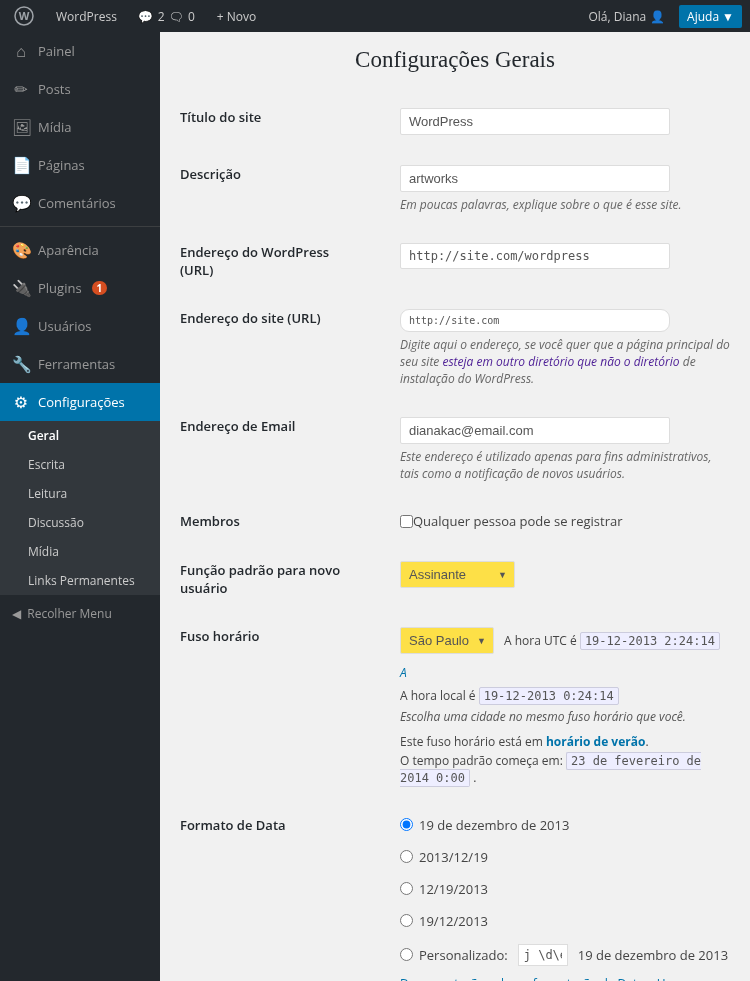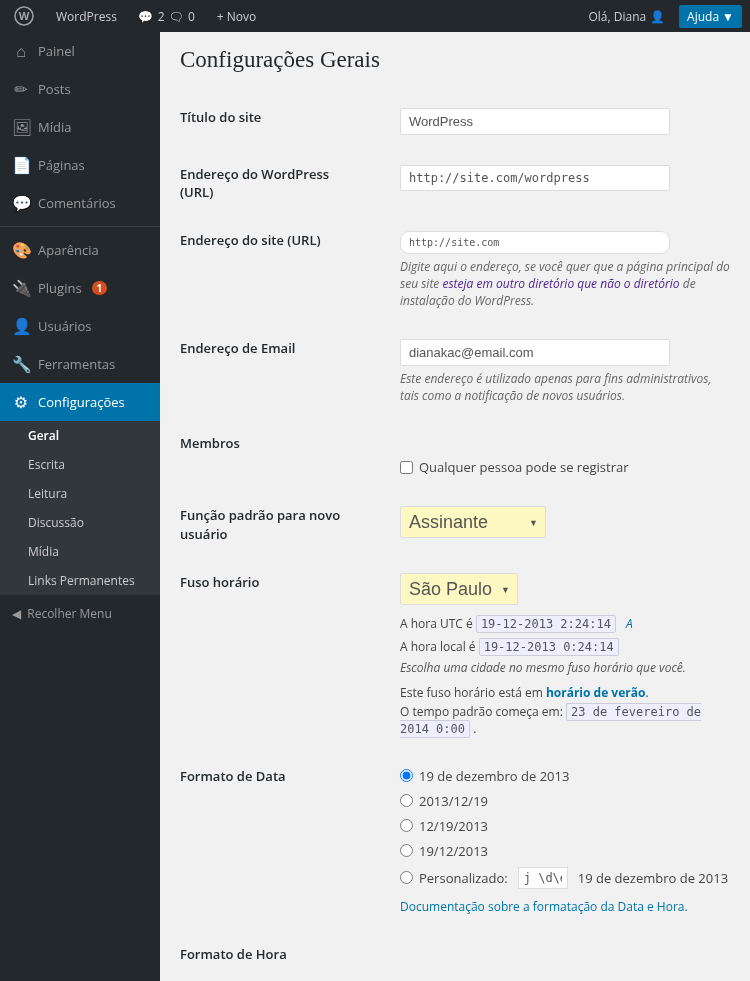--- a/index.html
+++ b/index.html
@@ -64,20 +64,21 @@
       align-items: center;
       gap: 6px;
     }
 
     h1.page-title {
       font-size: 23px;
       font-weight: 400;
       color: #23282d;
       margin-bottom: 20px;
       font-family: 'Georgia', serif;
+      text-align: center;
     }
 
     
     .form-table { width: 100%; border-collapse: collapse; }
     .form-table tr { border-bottom: none; }
     .form-table th {
       width: 220px;
       padding: 15px 10px 15px 0;
       text-align: left;
       vertical-align: top;
@@ -109,45 +110,45 @@
       margin-top: 4px;
       display: block;
     }
     .description a { color: #4c1d95; text-decoration: none; }
 
     
     .select-wrap { position: relative; display: inline-block; }
     select {
       appearance: none;
       -webkit-appearance: none;
-      background: #fef9c3;
+      background: #fde047;
       border: 1px solid #ddd;
       border-radius: 2px;
       padding: 5px 24px 5px 8px;
-      font-size: 18px;
+      font-size: 13px;
       color: #555;
       cursor: pointer;
     }
     .select-wrap::after {
       content: '▼';
       font-size: 9px;
       position: absolute;
       right: 8px;
       top: 50%;
       transform: translateY(-50%);
       pointer-events: none;
       color: #555;
     }
 
     
-    .checkbox-label { display: flex; align-items: center; gap: 6px; cursor: pointer; margin-top: 24px; }
+    .checkbox-label { display: flex; align-items: center; cursor: pointer; }
     input[type="checkbox"] { cursor: pointer; }
 
     
-    .radio-group { display: flex; flex-direction: column; gap: 7px; }
+    .radio-group { display: flex; flex-direction: column; gap: 14px; }
     .radio-label { display: flex; align-items: center; gap: 6px; cursor: pointer; font-size: 13px; }
     input[type="radio"] { cursor: pointer; }
 
     
     .utc-code {
       background: #eef; border: 1px solid #ccd; padding: 1px 4px;
       font-family: monospace; font-size: 12px; color: #555;
       border-radius: 2px;
     }
 
@@ -283,20 +284,27 @@
         <table class="form-table">
           <tbody>
 
             <tr>
               <th scope="row">Título do site</th>
               <td>
                 <input type="text" class="regular-text" value="WordPress" style="">
               </td>
             </tr>
 
+            <tr>
+              <th scope="row">Descrição</th>
+              <td>
+                <input type="text" class="regular-text" value="artworks" style="">
+                <span class="description">Em poucas palavras, explique sobre o que é esse site.</span>
+              </td>
+            </tr>
 
             <tr>
               <th scope="row">Endereço do WordPress<br>(URL)</th>
               <td>
                 <input type="text" class="regular-text" style="font-family: monospace; font-size: 12px;" value="http://site.com/wordpress">
               </td>
             </tr>
 
             <tr>
               <th scope="row">Endereço do site (URL)</th>

